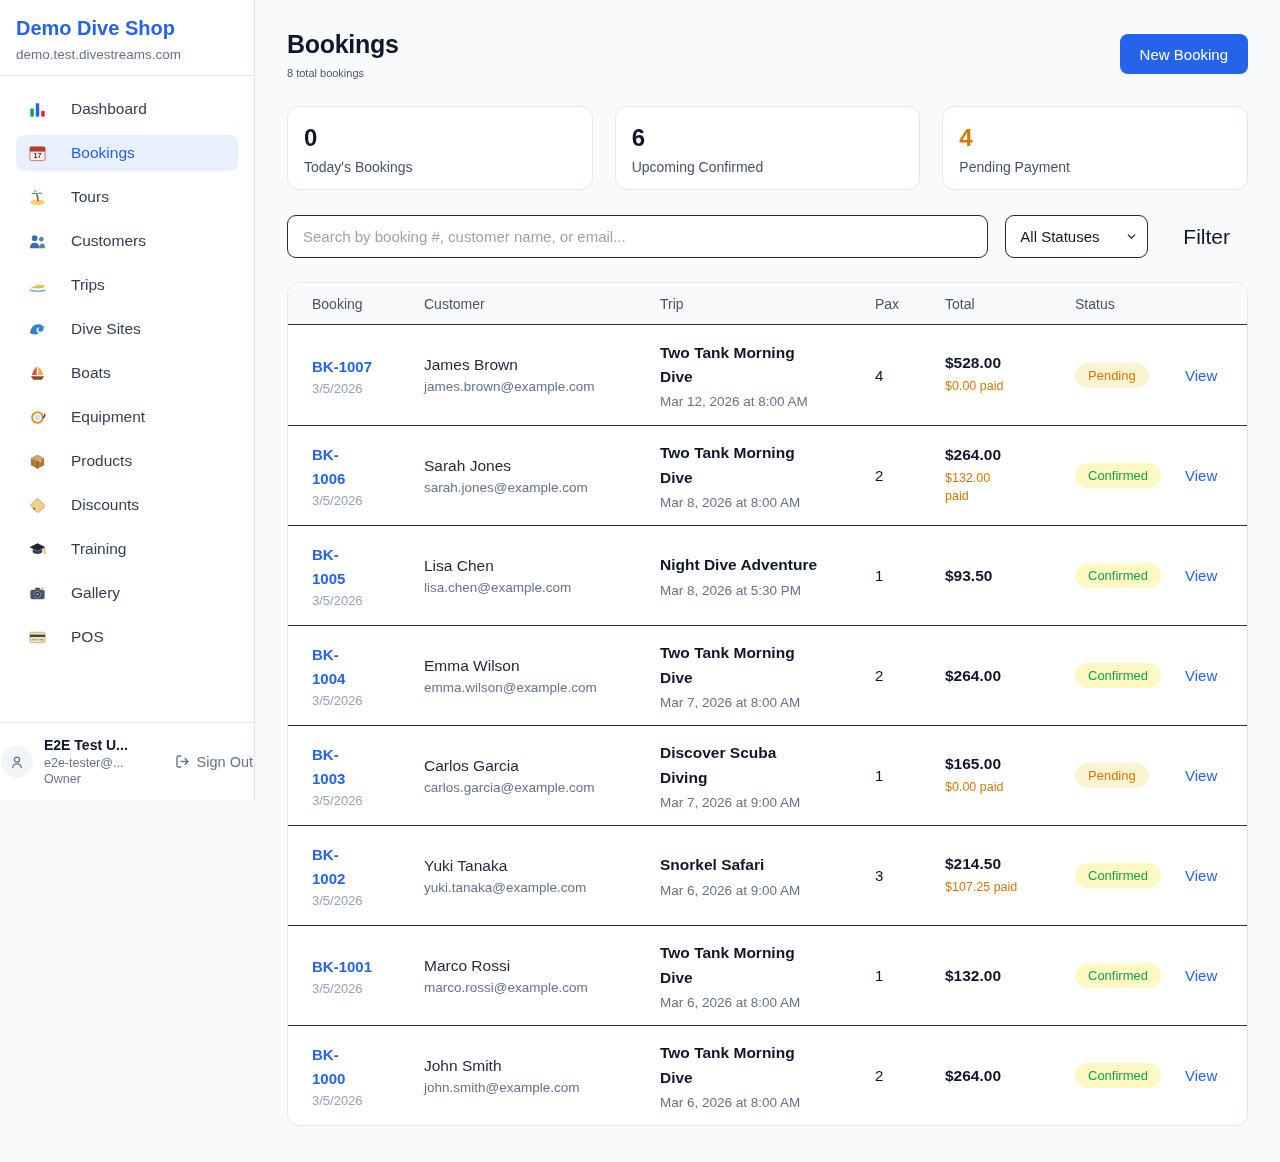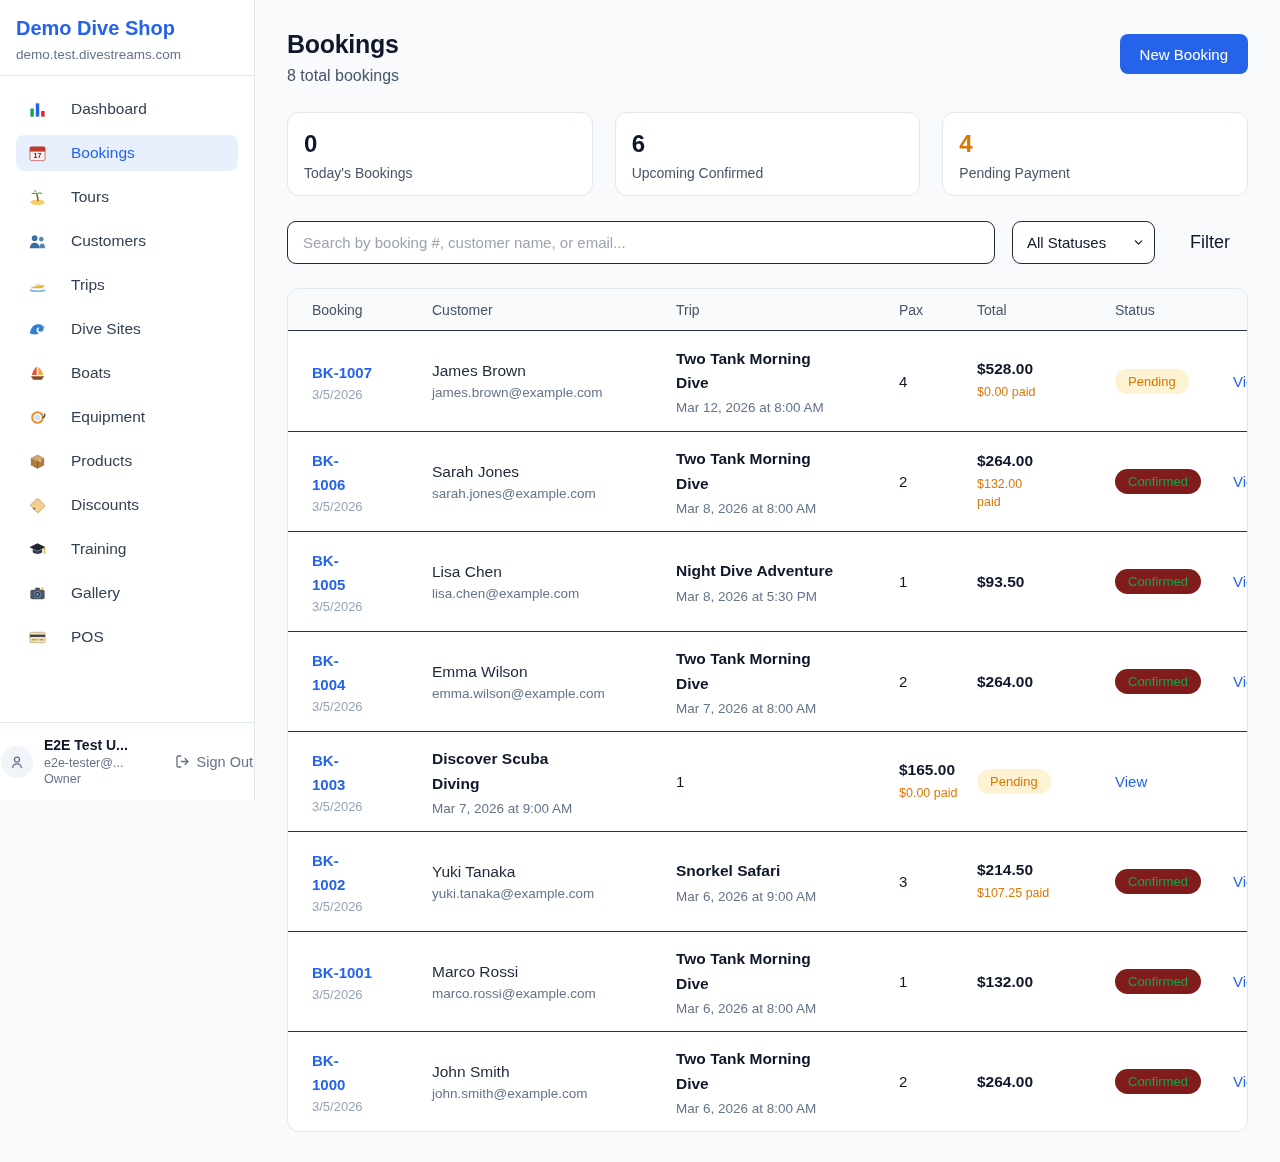--- a/index.html
+++ b/index.html
@@ -43,21 +43,21 @@
   .user-name { font-size: 14px; font-weight: 700; color: #0f172a; white-space: nowrap; }
   .user-email, .user-role { font-size: 12.5px; color: #64748b; white-space: nowrap; }
   .signout {
     margin-left: auto; display: flex; align-items: center; gap: 6px;
     color: #64748b; font-size: 14.5px; cursor: pointer; white-space: nowrap;
   }
   
   .main { margin-left: 255px; padding: 30px 32px 0; }
   .page-head { display: flex; justify-content: space-between; align-items: flex-start; }
   .page-title { font-size: 25px; font-weight: 700; color: #0f172a; letter-spacing: -0.3px; }
-  .page-sub { font-size: 16px; color: #475569; margin-top: 8px; }
+  .page-sub { font-size: 11px; color: #475569; margin-top: 8px; }
   .btn-primary {
     background: #2563eb; color: #ffffff; border: none; border-radius: 8px;
     height: 40px; padding: 0 20px; font-size: 15px; font-weight: 500;
     font-family: inherit; cursor: pointer; margin-top: 4px;
   }
   .stats { display: flex; gap: 22px; margin-top: 27px; }
   .stat-card {
     flex: 1; background: #ffffff; border: 1px solid #e2e8f0;
     border-radius: 12px; padding: 17px 16px; height: 84px;
   }
@@ -71,30 +71,30 @@
     font-family: inherit; outline: none;
   }
   .search input::placeholder { color: #9ca3af; }
   .select-wrap { position: relative; width: 143px; flex: none; }
   .select-wrap select {
     width: 100%; height: 43px; border: 1px solid #1f2937; border-radius: 9px;
     background: #ffffff; font-size: 15px; color: #0f172a; font-family: inherit;
     padding: 0 12px 0 14px; appearance: none; -webkit-appearance: none; outline: none;
   }
   .select-chevron { position: absolute; right: 10px; top: 15px; pointer-events: none; display: flex; }
-  .filter-label { font-size: 18px; color: #0f172a; padding: 0 18px; cursor: pointer; background: none; border: none; font-family: inherit; }
+  .filter-label { font-size: 21px; color: #0f172a; padding: 0 18px; cursor: pointer; background: none; border: none; font-family: inherit; }
   
   .table-card {
     margin-top: 24px; background: #ffffff; border: 1px solid #e2e8f0;
     border-radius: 12px; overflow: hidden;
   }
   .tgrid {
     display: grid;
     grid-template-columns: 112px 236px 215px 70px 130px 110px 1fr;
-    padding: 0 24px; align-items: center; gap: 8px;
+    padding: 0 24px; align-items: center;
   }
   .thead {
     height: 42px; background: #f8fafc; border-bottom: 1px solid #2a3342;
     color: #475569; font-size: 14px; font-weight: 500;
   }
   .trow { min-height: 100px; padding-top: 14px; padding-bottom: 14px; }
   .trow + .trow { border-top: 1px solid #2a3342; }
   .bk-id { color: #2563eb; font-weight: 700; font-size: 15px; white-space: pre-line; line-height: 1.6; cursor: pointer; }
   .bk-date { color: #94a3b8; font-size: 13px; margin-top: 2px; }
   .cust-name { font-size: 15.5px; font-weight: 500; color: #1e293b; }
@@ -102,21 +102,21 @@
   .trip-name { font-size: 15.5px; font-weight: 600; color: #0f172a; white-space: pre-line; line-height: 1.55; }
   .trip-time { font-size: 13.5px; color: #64748b; margin-top: 5px; }
   .pax { font-size: 15px; color: #0f172a; }
   .total { font-size: 15.5px; font-weight: 700; color: #0f172a; }
   .paid { font-size: 12.5px; color: #d97706; margin-top: 5px; white-space: pre-line; line-height: 1.45; }
   .badge {
     display: inline-block; padding: 5px 13px; border-radius: 999px;
     font-size: 13px; justify-self: start;
   }
   .badge.pending { background: #fdf3d3; color: #d97706; }
-  .badge.confirmed { background: #7f1d1d; color: #16a34a; }
+  .badge.confirmed { background: #fef9c3; color: #16a34a; }
   .view-link { color: #2563eb; font-size: 15px; font-weight: 500; cursor: pointer; }
 </style>
 </head>
 <body>
 
 <aside class="sidebar">
   <div class="brand">
     <div class="brand-title">Demo Dive Shop</div>
     <div class="brand-sub">demo.test.divestreams.com</div>
   </div>
@@ -453,20 +453,24 @@
           <div class="view-link">View</div>
         </div>
 
         <div class="tgrid trow">
           <div>
             <div class="bk-id">BK-
 1003</div>
             <div class="bk-date">3/5/2026</div>
           </div>
           <div>
+            <div class="cust-name">Carlos Garcia</div>
+            <div class="cust-email">carlos.garcia@example.com</div>
+          </div>
+          <div>
             <div class="trip-name">Discover Scuba
 Diving</div>
             <div class="trip-time">Mar 7, 2026 at 9:00 AM</div>
           </div>
           <div class="pax">1</div>
           <div>
             <div class="total">$165.00</div>
             <div class="paid">$0.00 paid</div>
           </div>
           <div>

